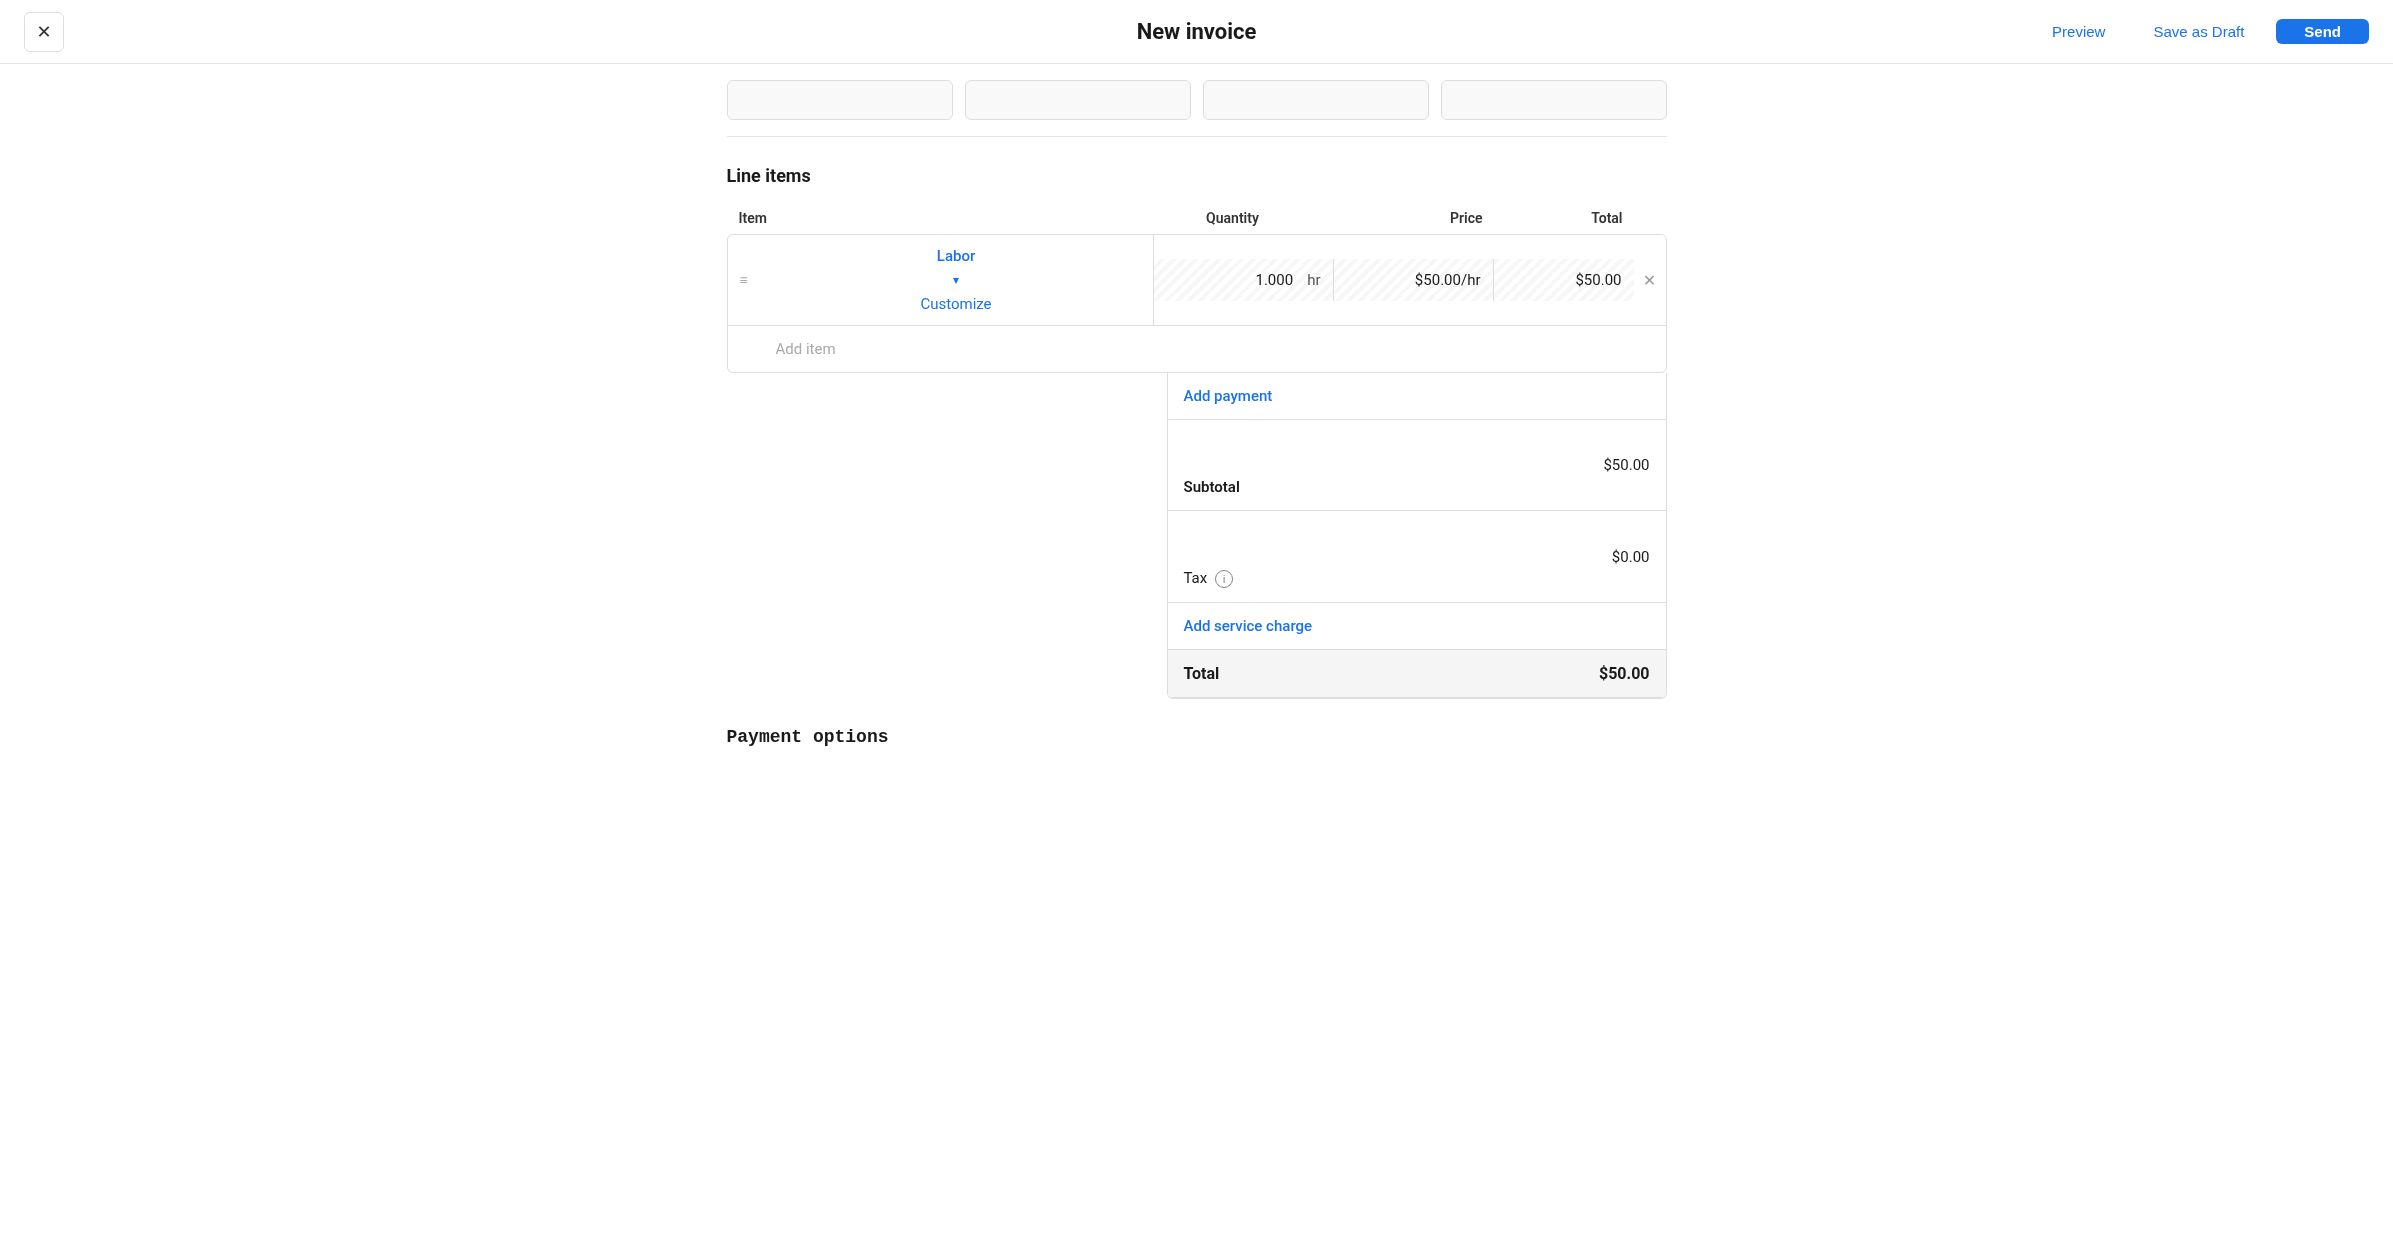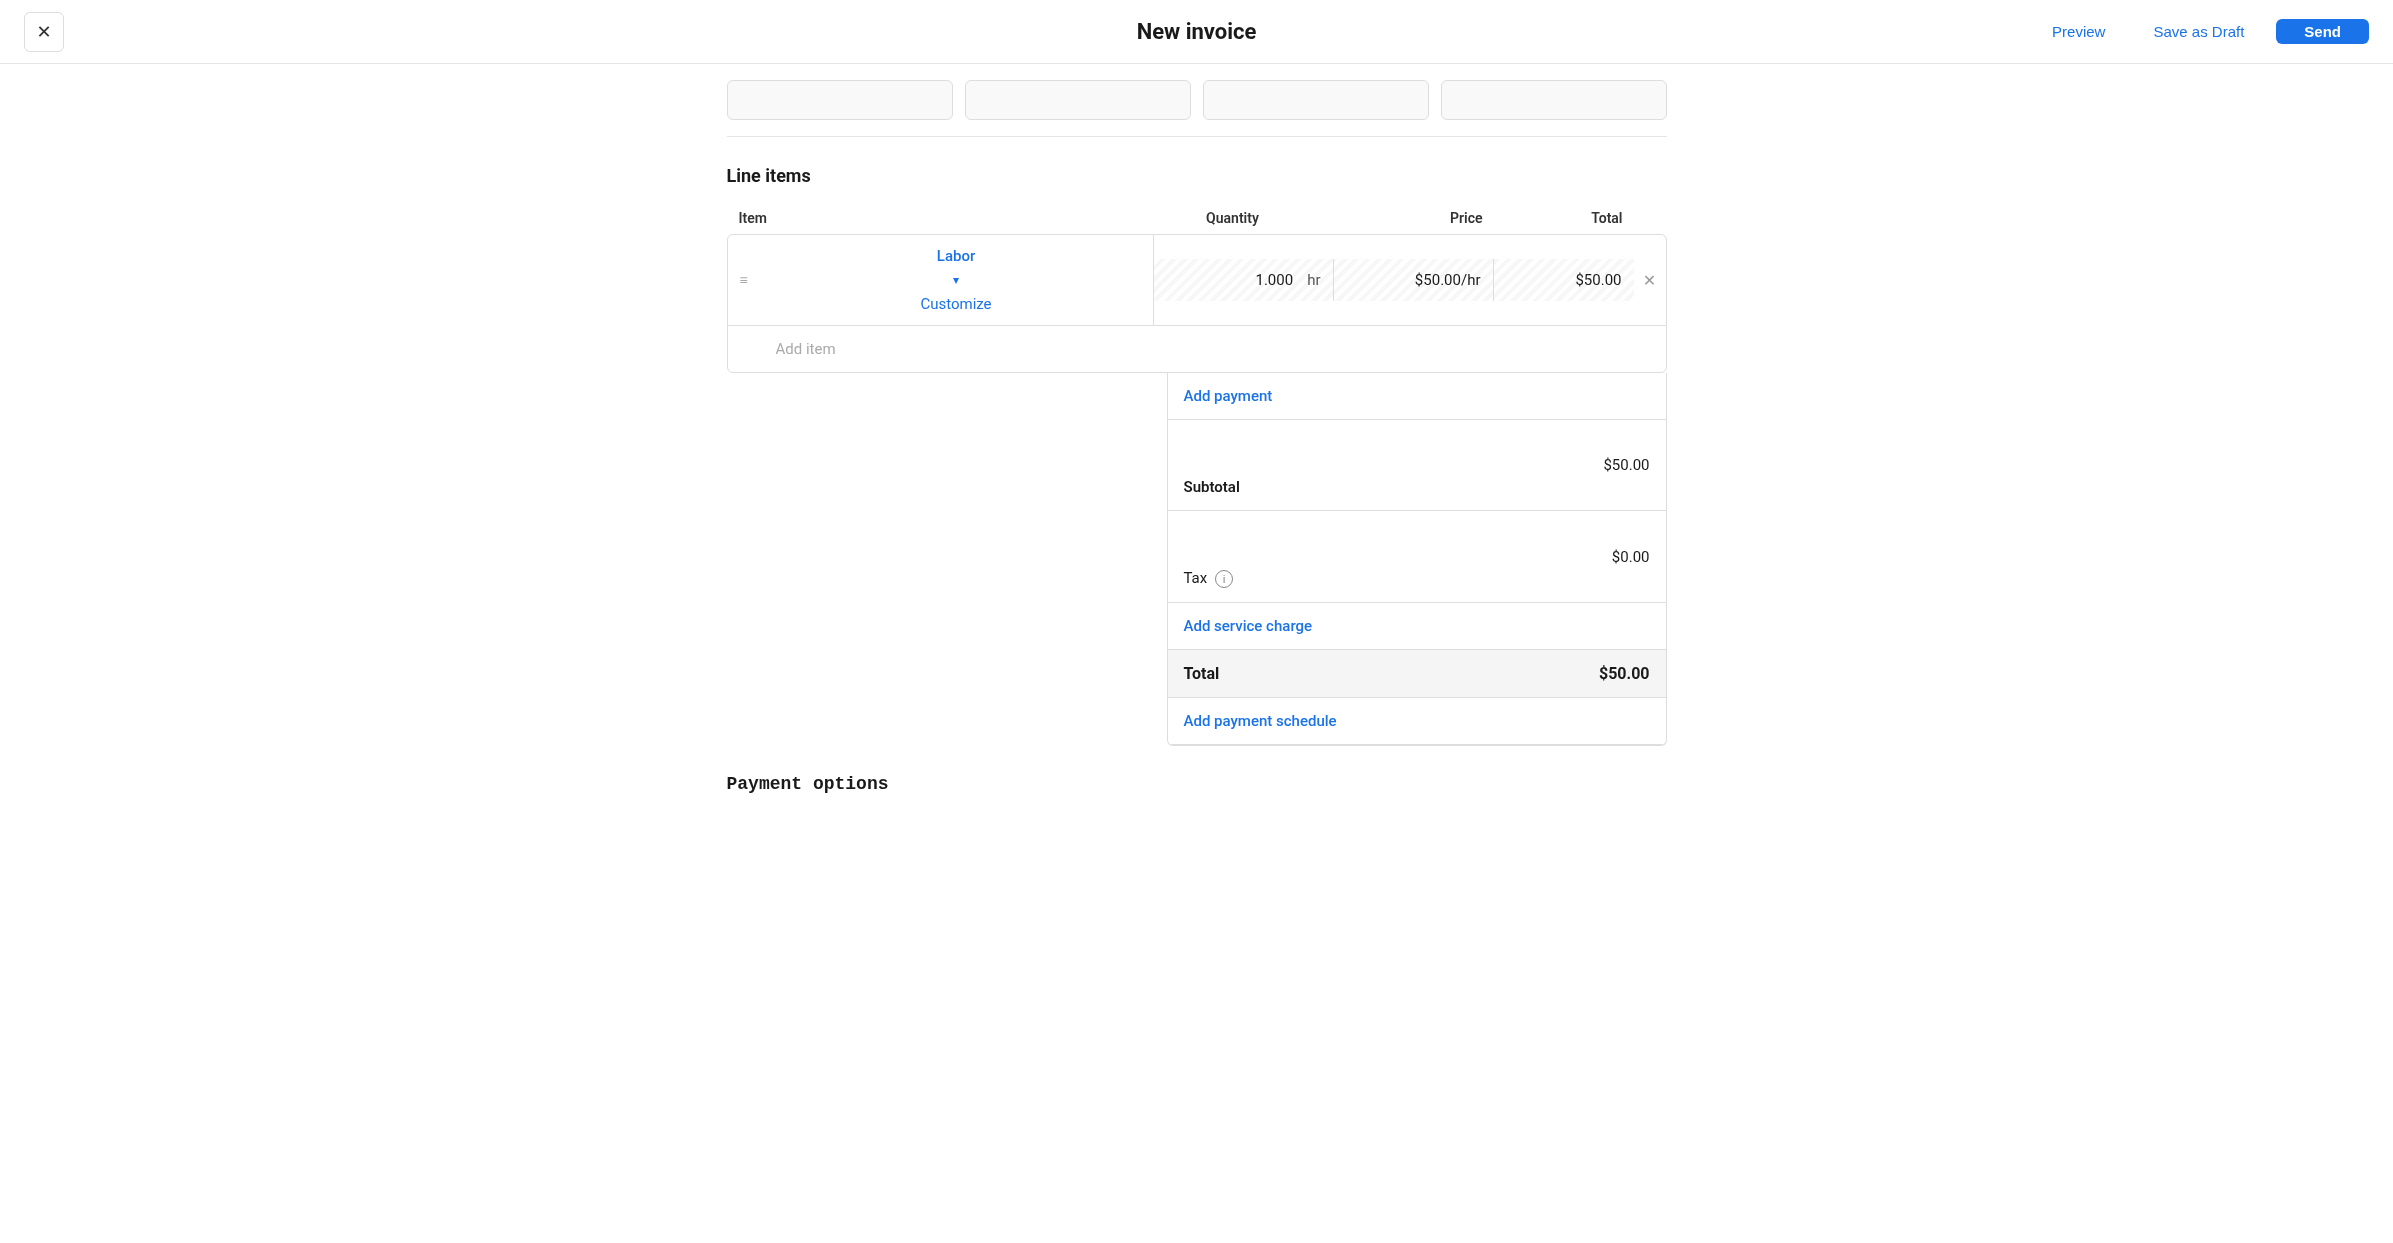--- a/index.html
+++ b/index.html
@@ -381,22 +381,19 @@
 
       <div class="summary-row add-link">
         <span>Add service charge</span>
       </div>
 
       <div class="summary-row total-row">
         <span>Total</span>
         <span>$50.00</span>
       </div>
 
-      <div class="summary-row add-link">
-        <span>Add payment schedule</span>
-      </div>
 
     </div>
   </div>
 
   <h2 class="payment-section-title">Payment options</h2>
 
 </main>
 
 </body></html>

